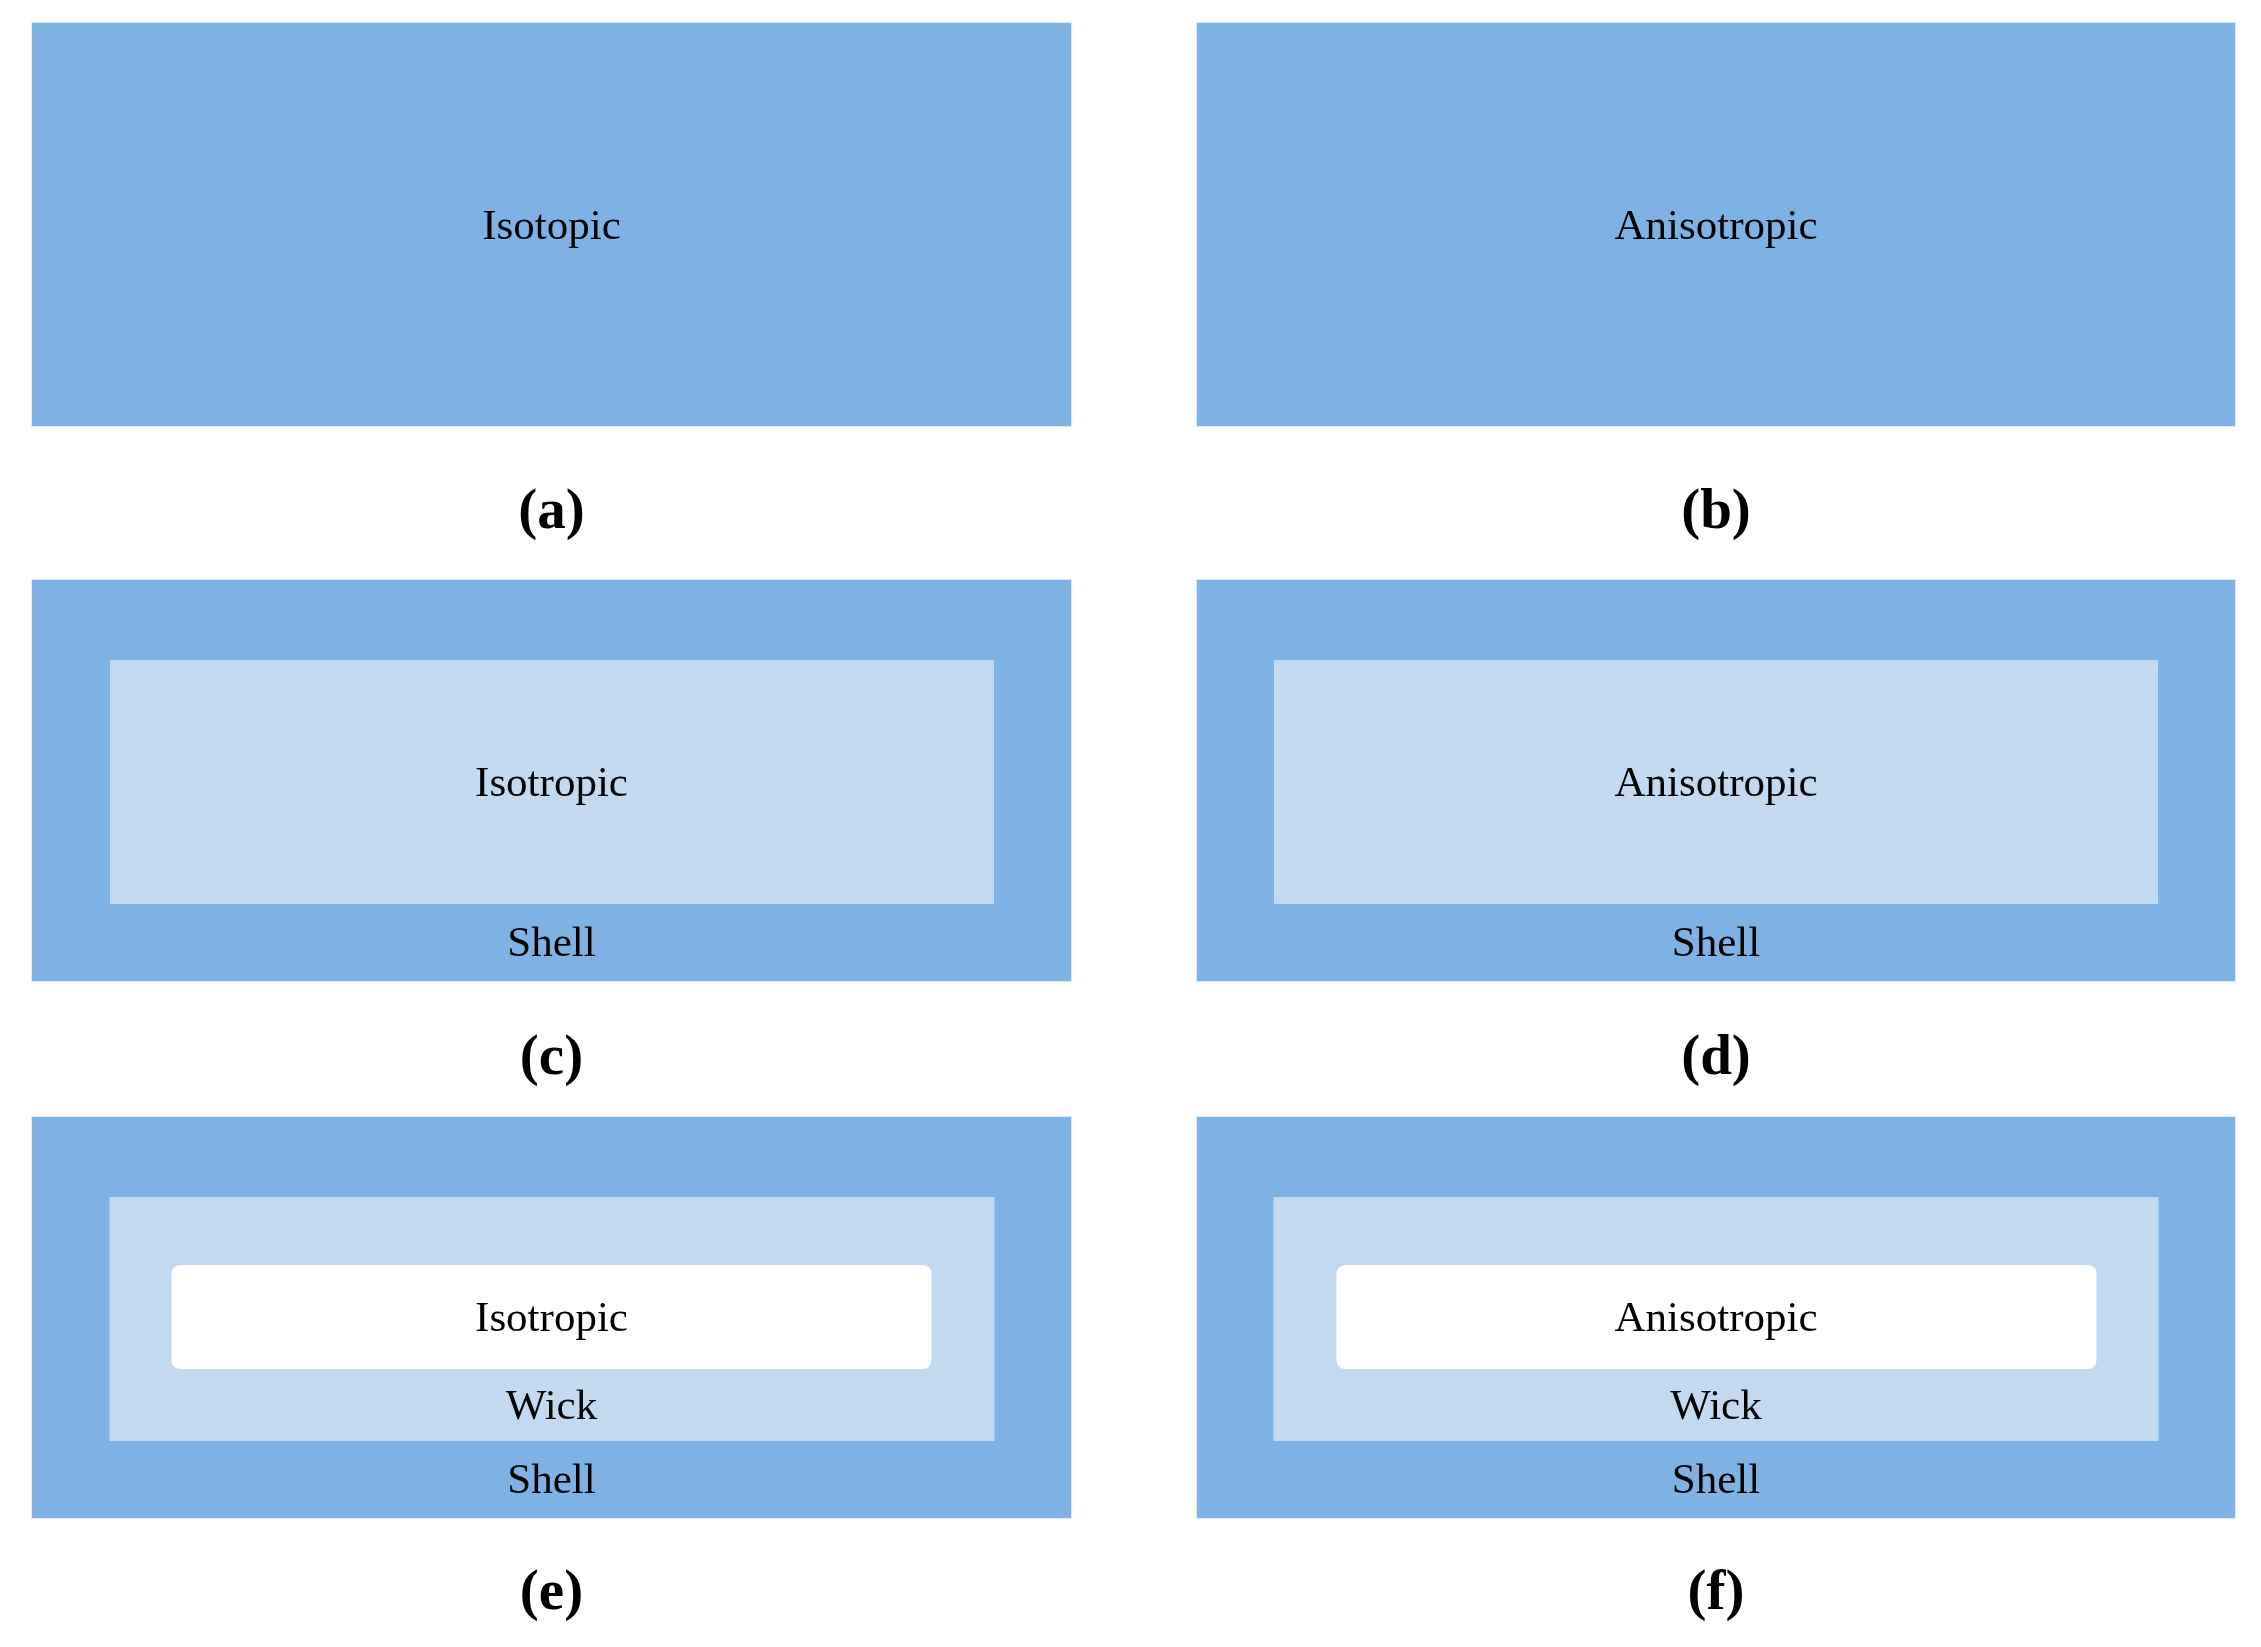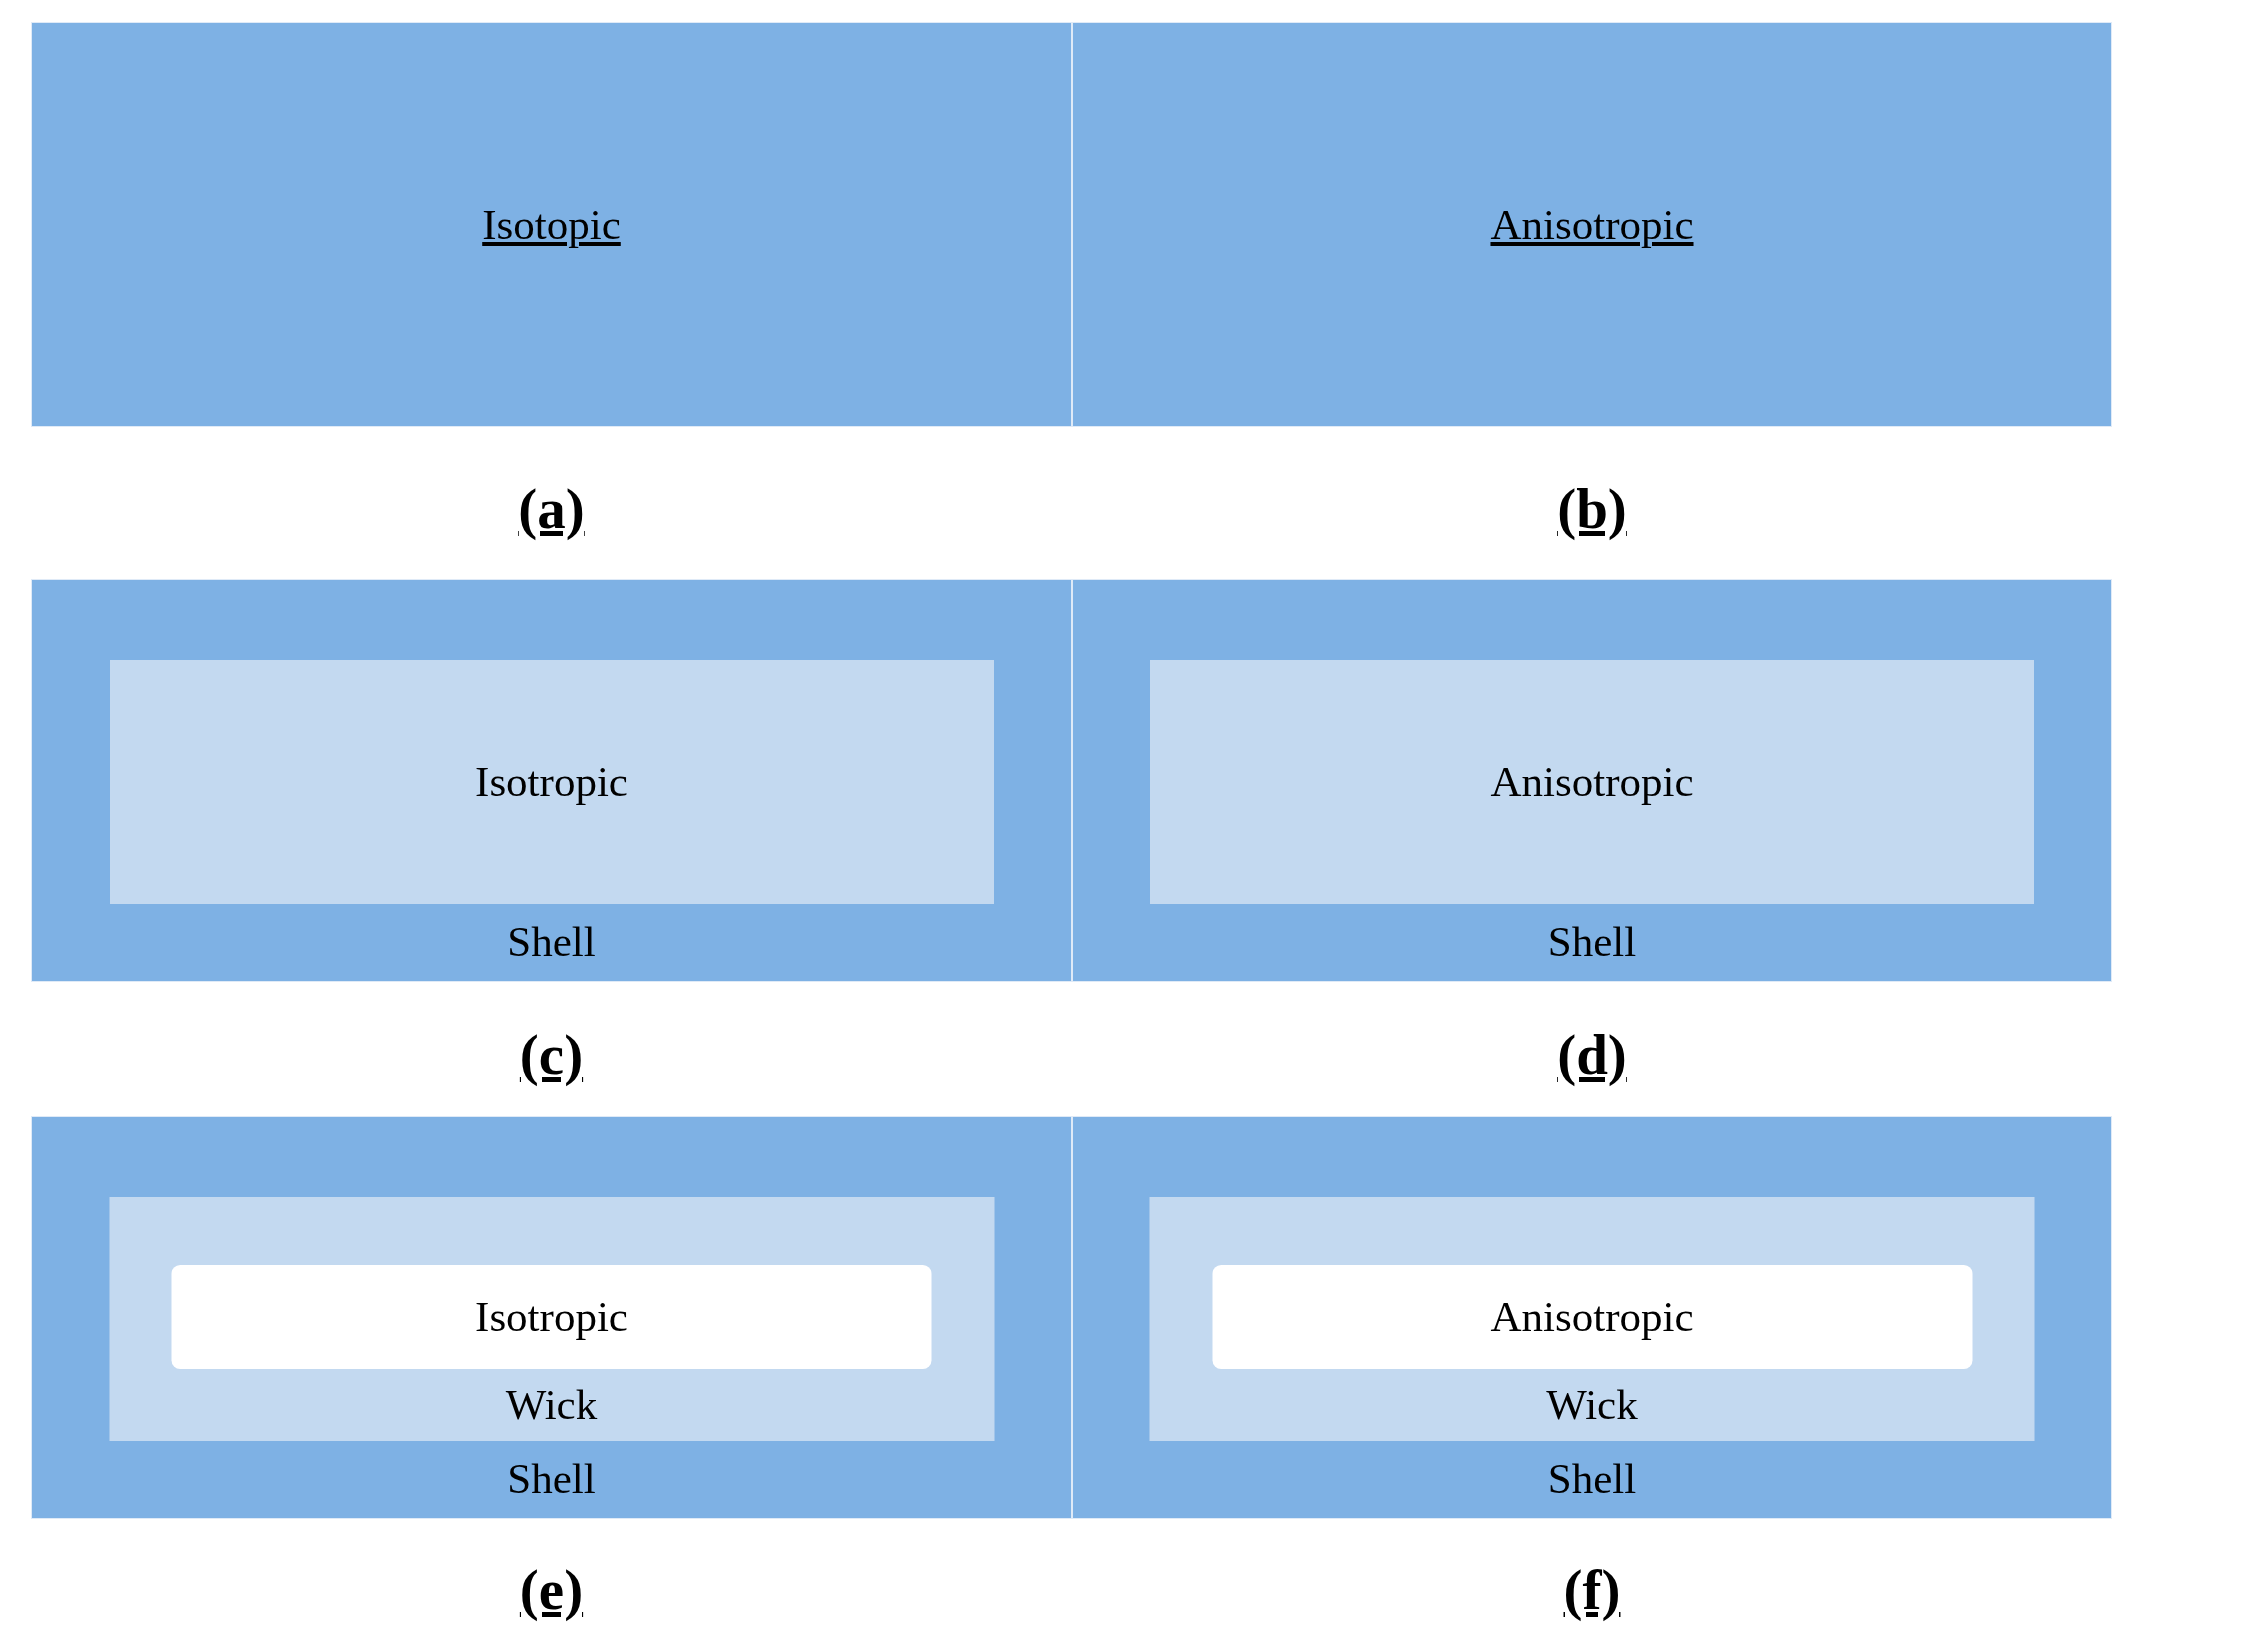--- a/index.html
+++ b/index.html
@@ -10,22 +10,22 @@
   }
   .fig {
     position: relative;
     width: 2186px;
     height: 1648px;
     box-sizing: border-box;
     padding: 21.7px 0 0 31px;
     display: grid;
     grid-template-columns: 1041px 1040px;
     grid-template-rows: 405px 152px 403px 134px 403px 130px;
+    column-gap: 124px;
     color: #000;
-    text-decoration: underline;
   }
   .panel {
     position: relative;
     background: var(--shell_blue, #7EB1E4);
     box-sizing: border-box;
     border: 1.7px solid #DFEAF7;
     display: flex;
     align-items: center;
     justify-content: center;
   }

